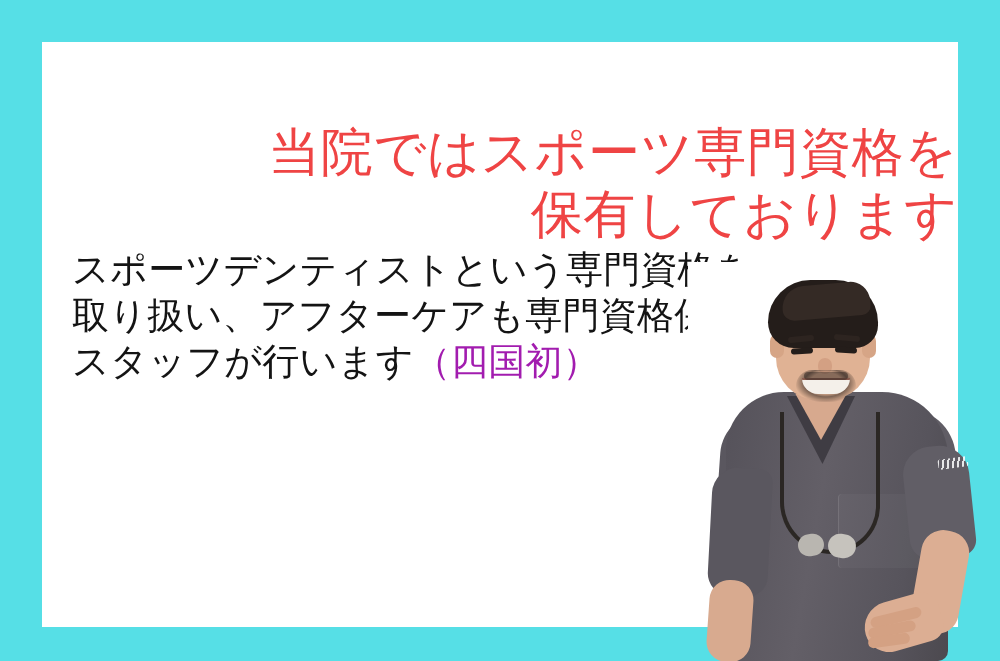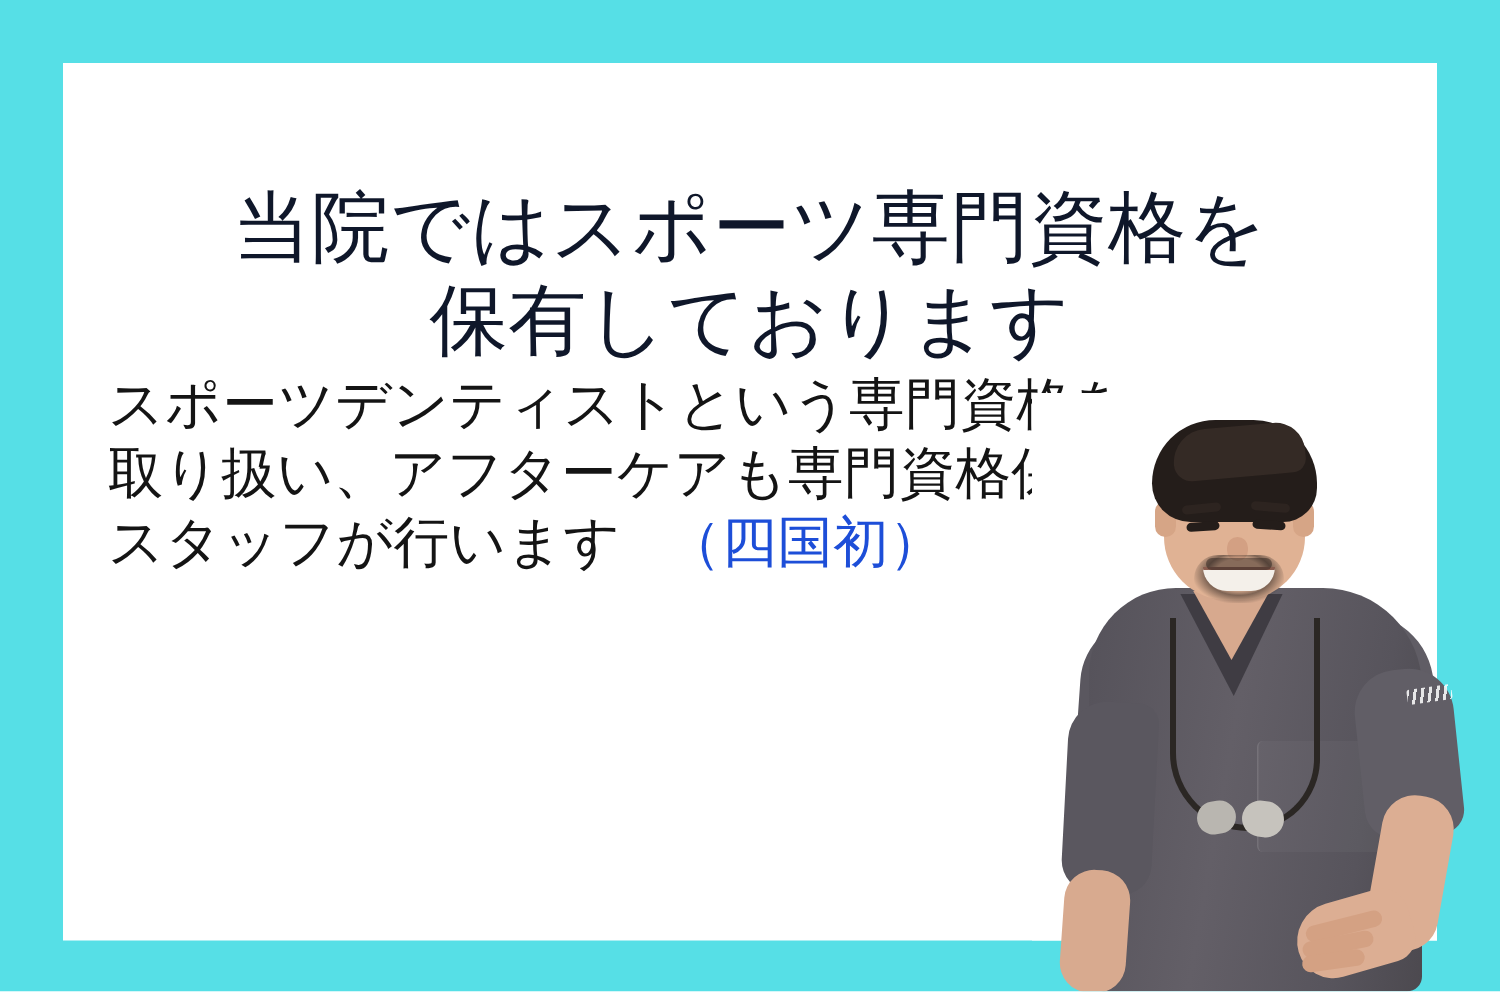--- a/index.html
+++ b/index.html
@@ -28,22 +28,22 @@
     height: 585px;
     background: #ffffff;
   }
 
   
   .headline {
     position: absolute;
     left: 0;
     top: 44px;
     width: 916px;
-    text-align: center;
-    color: #0f172a;
+    text-align: right;
+    color: #ef4444;
     font-size: 52px;
     line-height: 62px;
     letter-spacing: 0.5px;
     font-weight: 400;
     white-space: pre-line;
   }
 
   
   .body-copy {
     position: absolute;
@@ -55,22 +55,21 @@
     line-height: 46px;
     letter-spacing: 0.2px;
     font-weight: 400;
   }
 
   .body-line {
     white-space: nowrap;
   }
 
   .accent {
-    color: #1d4ed8;
-    margin-left: 30px;
+    color: #a21caf;
   }
 
   
   .photo {
     position: absolute;
     left: 688px;
     top: 262px;
     width: 312px;
     height: 399px;
     overflow: hidden;

